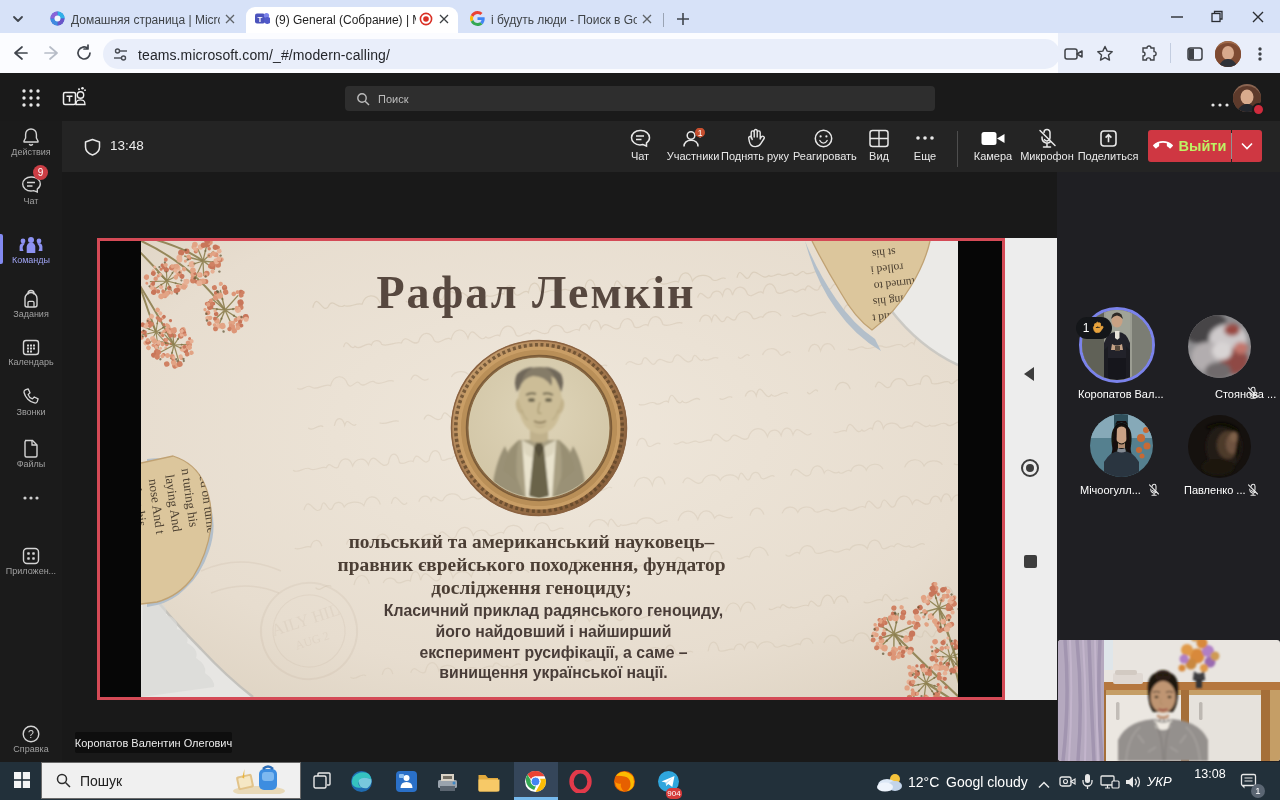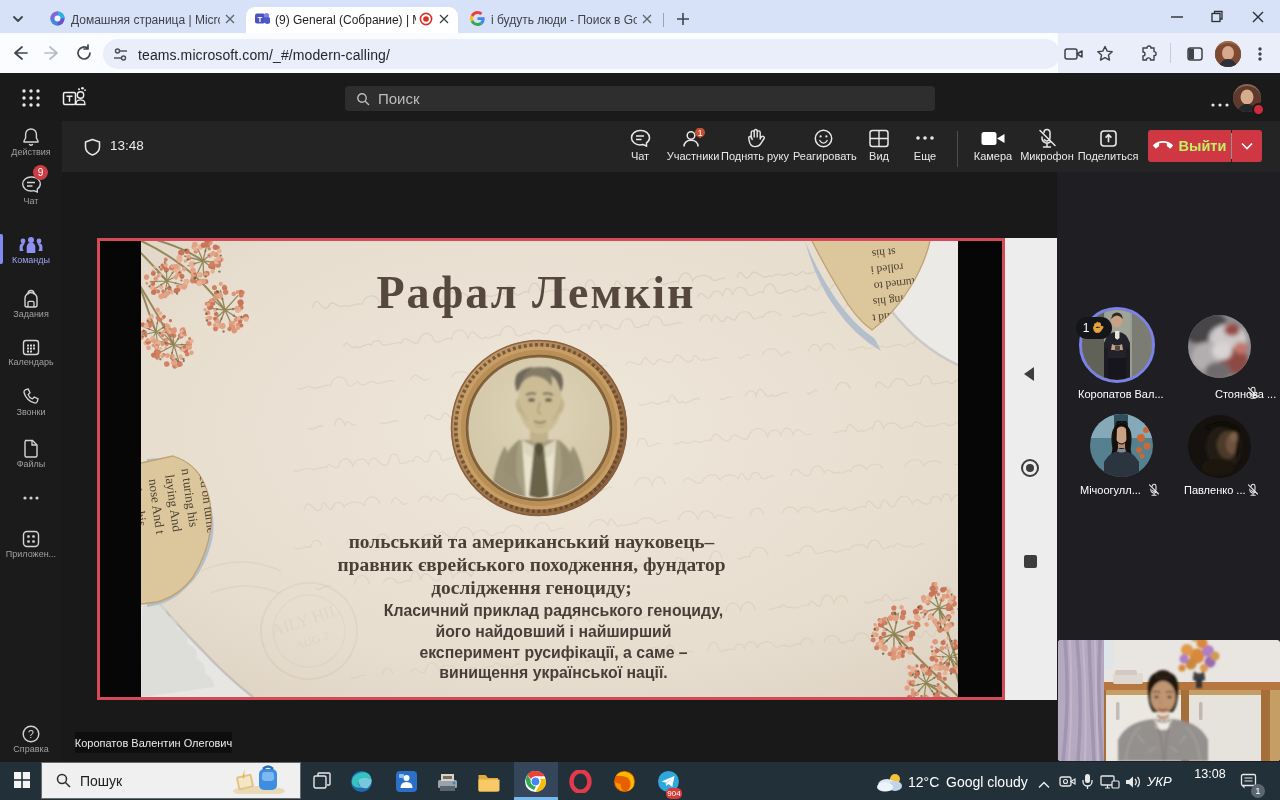--- a/index.html
+++ b/index.html
@@ -9,21 +9,21 @@
   #tabstrip{left:0;top:0;width:1280px;height:33px;background:#d7e2f8;}
   .tab{top:7px;height:26px;border-radius:9px 9px 0 0;font-size:12px;color:#3f4347;
        display:flex;align-items:center;white-space:nowrap;overflow:hidden;}
   .tab .ttl{overflow:hidden;text-overflow:clip;flex:1;}
   #toolbar{left:0;top:33px;width:1280px;height:40px;background:#fbfcff;}
   #omnibox{left:103px;top:39px;width:957px;height:30px;border-radius:15px;background:#e9eefa;}
   #tbright{left:1058px;top:33px;width:222px;height:40px;background:#e9eefa;}
   
   #teamsbar{left:0;top:73px;width:1280px;height:48px;background:#1a1a1a;}
   #tsearch{left:345px;top:86px;width:590px;height:25px;background:#2e2e2e;border-radius:4px;
-     color:#bdbdbd;font-size:15px;display:flex;align-items:center;}
+     color:#bdbdbd;font-size:11px;display:flex;align-items:center;}
   #meetbar{left:0;top:121px;width:1280px;height:51px;background:#242424;}
   .mbtn{top:128px;width:60px;height:40px;color:#e9e9e9;font-size:11px;text-align:center;}
   .mbtn svg{display:block;margin:0 auto;}
   .mlab{margin-top:1px;}
   
   #sidebar{left:0;top:121px;width:62px;height:641px;background:#1b1b1b;}
   .sitem{left:0;width:62px;text-align:center;color:#a0a0a0;font-size:9px;}
   .sitem svg{display:block;margin:0 auto;}
   
   #stage{left:62px;top:172px;width:995px;height:590px;background:#191919;}
@@ -356,21 +356,21 @@
         <path d="M3 2.5 h7.5 L15 7 v10.5 a1.5 1.5 0 0 1 -1.5 1.5 h-9 A1.5 1.5 0 0 1 3 17.5 V4 a1.5 1.5 0 0 1 1.5 -1.5z" fill="none" stroke="#d4d4d4" stroke-width="1.4" transform="translate(0,-1)"></path>
         <path d="M10 2 v5 h5" fill="none" stroke="#d4d4d4" stroke-width="1.3" transform="translate(0,-1)"></path>
       </svg>
  <div>Файлы</div>
     </div>
 <div class="abs" style="left:22px;top:488px;"><svg width="18" height="8">
         <circle cx="3" cy="4" r="1.6" fill="#cfcfcf"></circle>
         <circle cx="9" cy="4" r="1.6" fill="#cfcfcf"></circle>
         <circle cx="15" cy="4" r="1.6" fill="#cfcfcf"></circle>
       </svg></div>
-<div class="sitem abs" style="top:529px;">
+<div class="sitem abs" style="top:546px;">
  <svg width="20" height="20">
         <rect x="2.5" y="2.5" width="15" height="15" rx="3.5" fill="none" stroke="#d4d4d4" stroke-width="1.4"></rect>
         <g fill="#d4d4d4">
           <rect x="6.2" y="6.2" width="2.6" height="2.6" rx=".7"></rect>
           <rect x="11.2" y="6.2" width="2.6" height="2.6" rx=".7"></rect>
           <rect x="6.2" y="11.2" width="2.6" height="2.6" rx=".7"></rect>
           <rect x="11.2" y="11.2" width="2.6" height="2.6" rx=".7"></rect>
         </g>
       </svg>
  <div>Приложен...</div>

